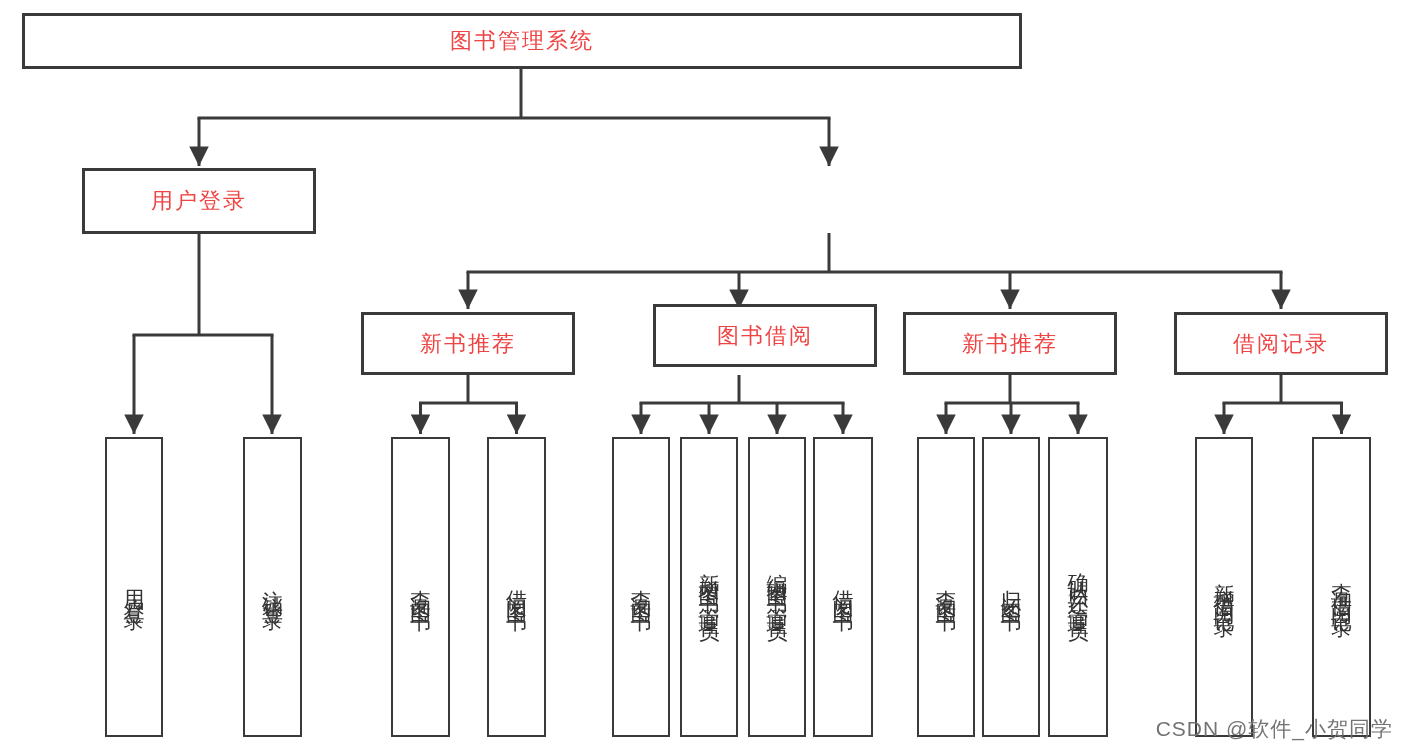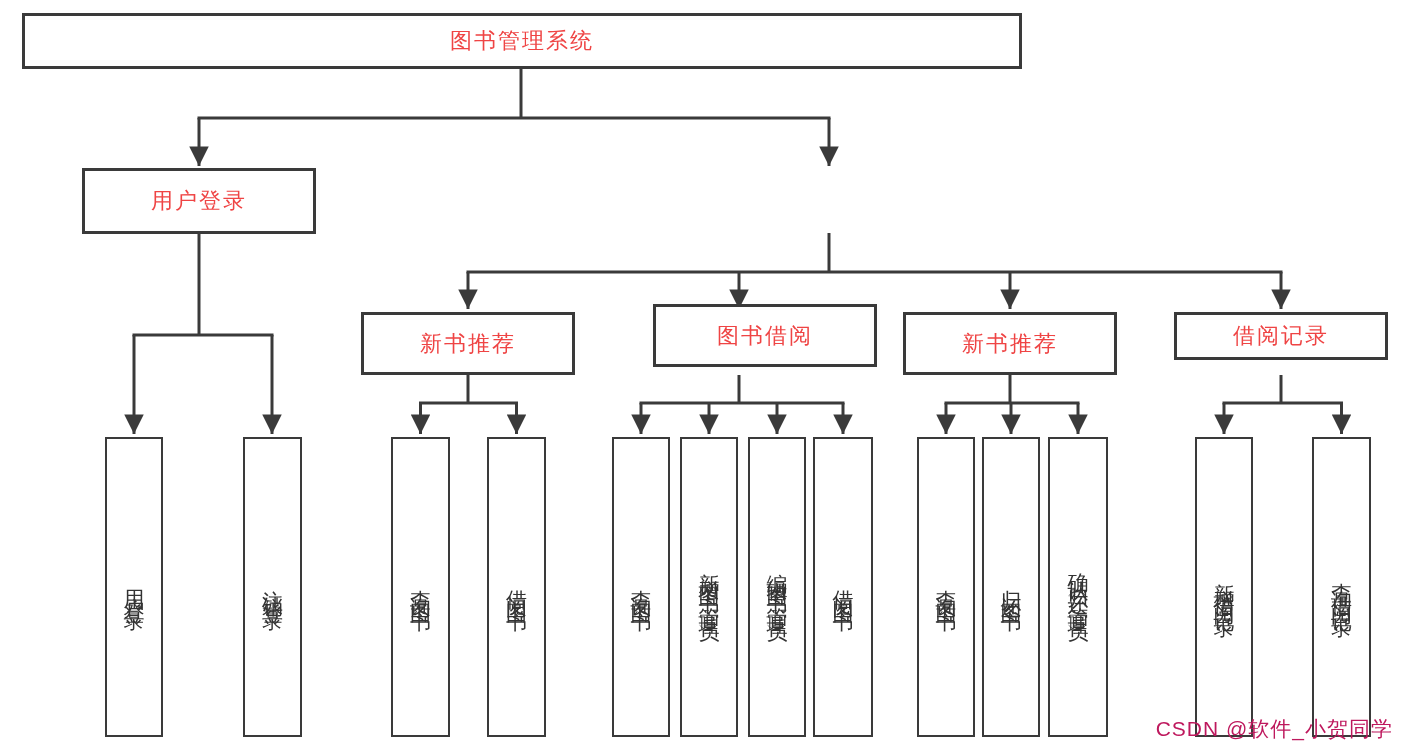--- a/index.html
+++ b/index.html
@@ -14,21 +14,21 @@
     font-size:22px;letter-spacing:2px;color:#ef4444;z-index:1;white-space:nowrap;
   }
   .vbox{
     position:absolute;box-sizing:border-box;background:#ffffff;
     border:2.5px solid #3a3a3a;display:flex;align-items:center;justify-content:center;
     writing-mode:vertical-rl;text-orientation:mixed;
     font-size:21px;letter-spacing:7px;color:#333333;z-index:1;
   }
   .watermark{
     position:absolute;right:12px;bottom:4px;z-index:5;
-    font-size:21px;letter-spacing:1px;color:#be185d;
+    font-size:21px;letter-spacing:1px;color:#737373;
   }
 </style>
 </head>
 <body>
 
 <div id="stage">
 
   <svg id="connectors" width="1405" height="747" viewBox="0 0 1405 747">
     <defs>
       <marker id="arrow" viewBox="0 0 10 10" refX="10" refY="5" markerWidth="8" markerHeight="6.5" orient="auto-start-reverse">
@@ -79,21 +79,21 @@
     </g>
   </svg>
 
   <div class="box" style="left:22px;top:13px;width:1000px;height:56px;">图书管理系统</div>
 
   <div class="box" style="left:82px;top:168px;width:234px;height:66px;">用户登录</div>
 
   <div class="box" style="left:361px;top:312px;width:214px;height:63px;">新书推荐</div>
   <div class="box" style="left:632px;top:304px;width:224px;height:63px;margin-left:21px;">图书借阅</div>
   <div class="box" style="left:903px;top:312px;width:214px;height:63px;">新书推荐</div>
-  <div class="box" style="left:1174px;top:312px;width:214px;height:48px;">借阅记录</div>
+  <div class="box" style="left:1174px;top:312px;width:214px;height:63px;">借阅记录</div>
 
   <div class="vbox" style="left:105px;top:437px;width:58px;height:300px;">用户登录</div>
   <div class="vbox" style="left:243px;top:437px;width:59px;height:300px;">注销登录</div>
 
   <div class="vbox" style="left:391px;top:437px;width:59px;height:300px;">查询图书</div>
   <div class="vbox" style="left:487px;top:437px;width:59px;height:300px;">借阅图书</div>
 
   <div class="vbox" style="left:612px;top:437px;width:58px;height:300px;">查询图书</div>
   <div class="vbox" style="left:680px;top:437px;width:58px;height:300px;">新增图书（管理员）</div>
   <div class="vbox" style="left:748px;top:437px;width:58px;height:300px;">编辑图书（管理员）</div>

